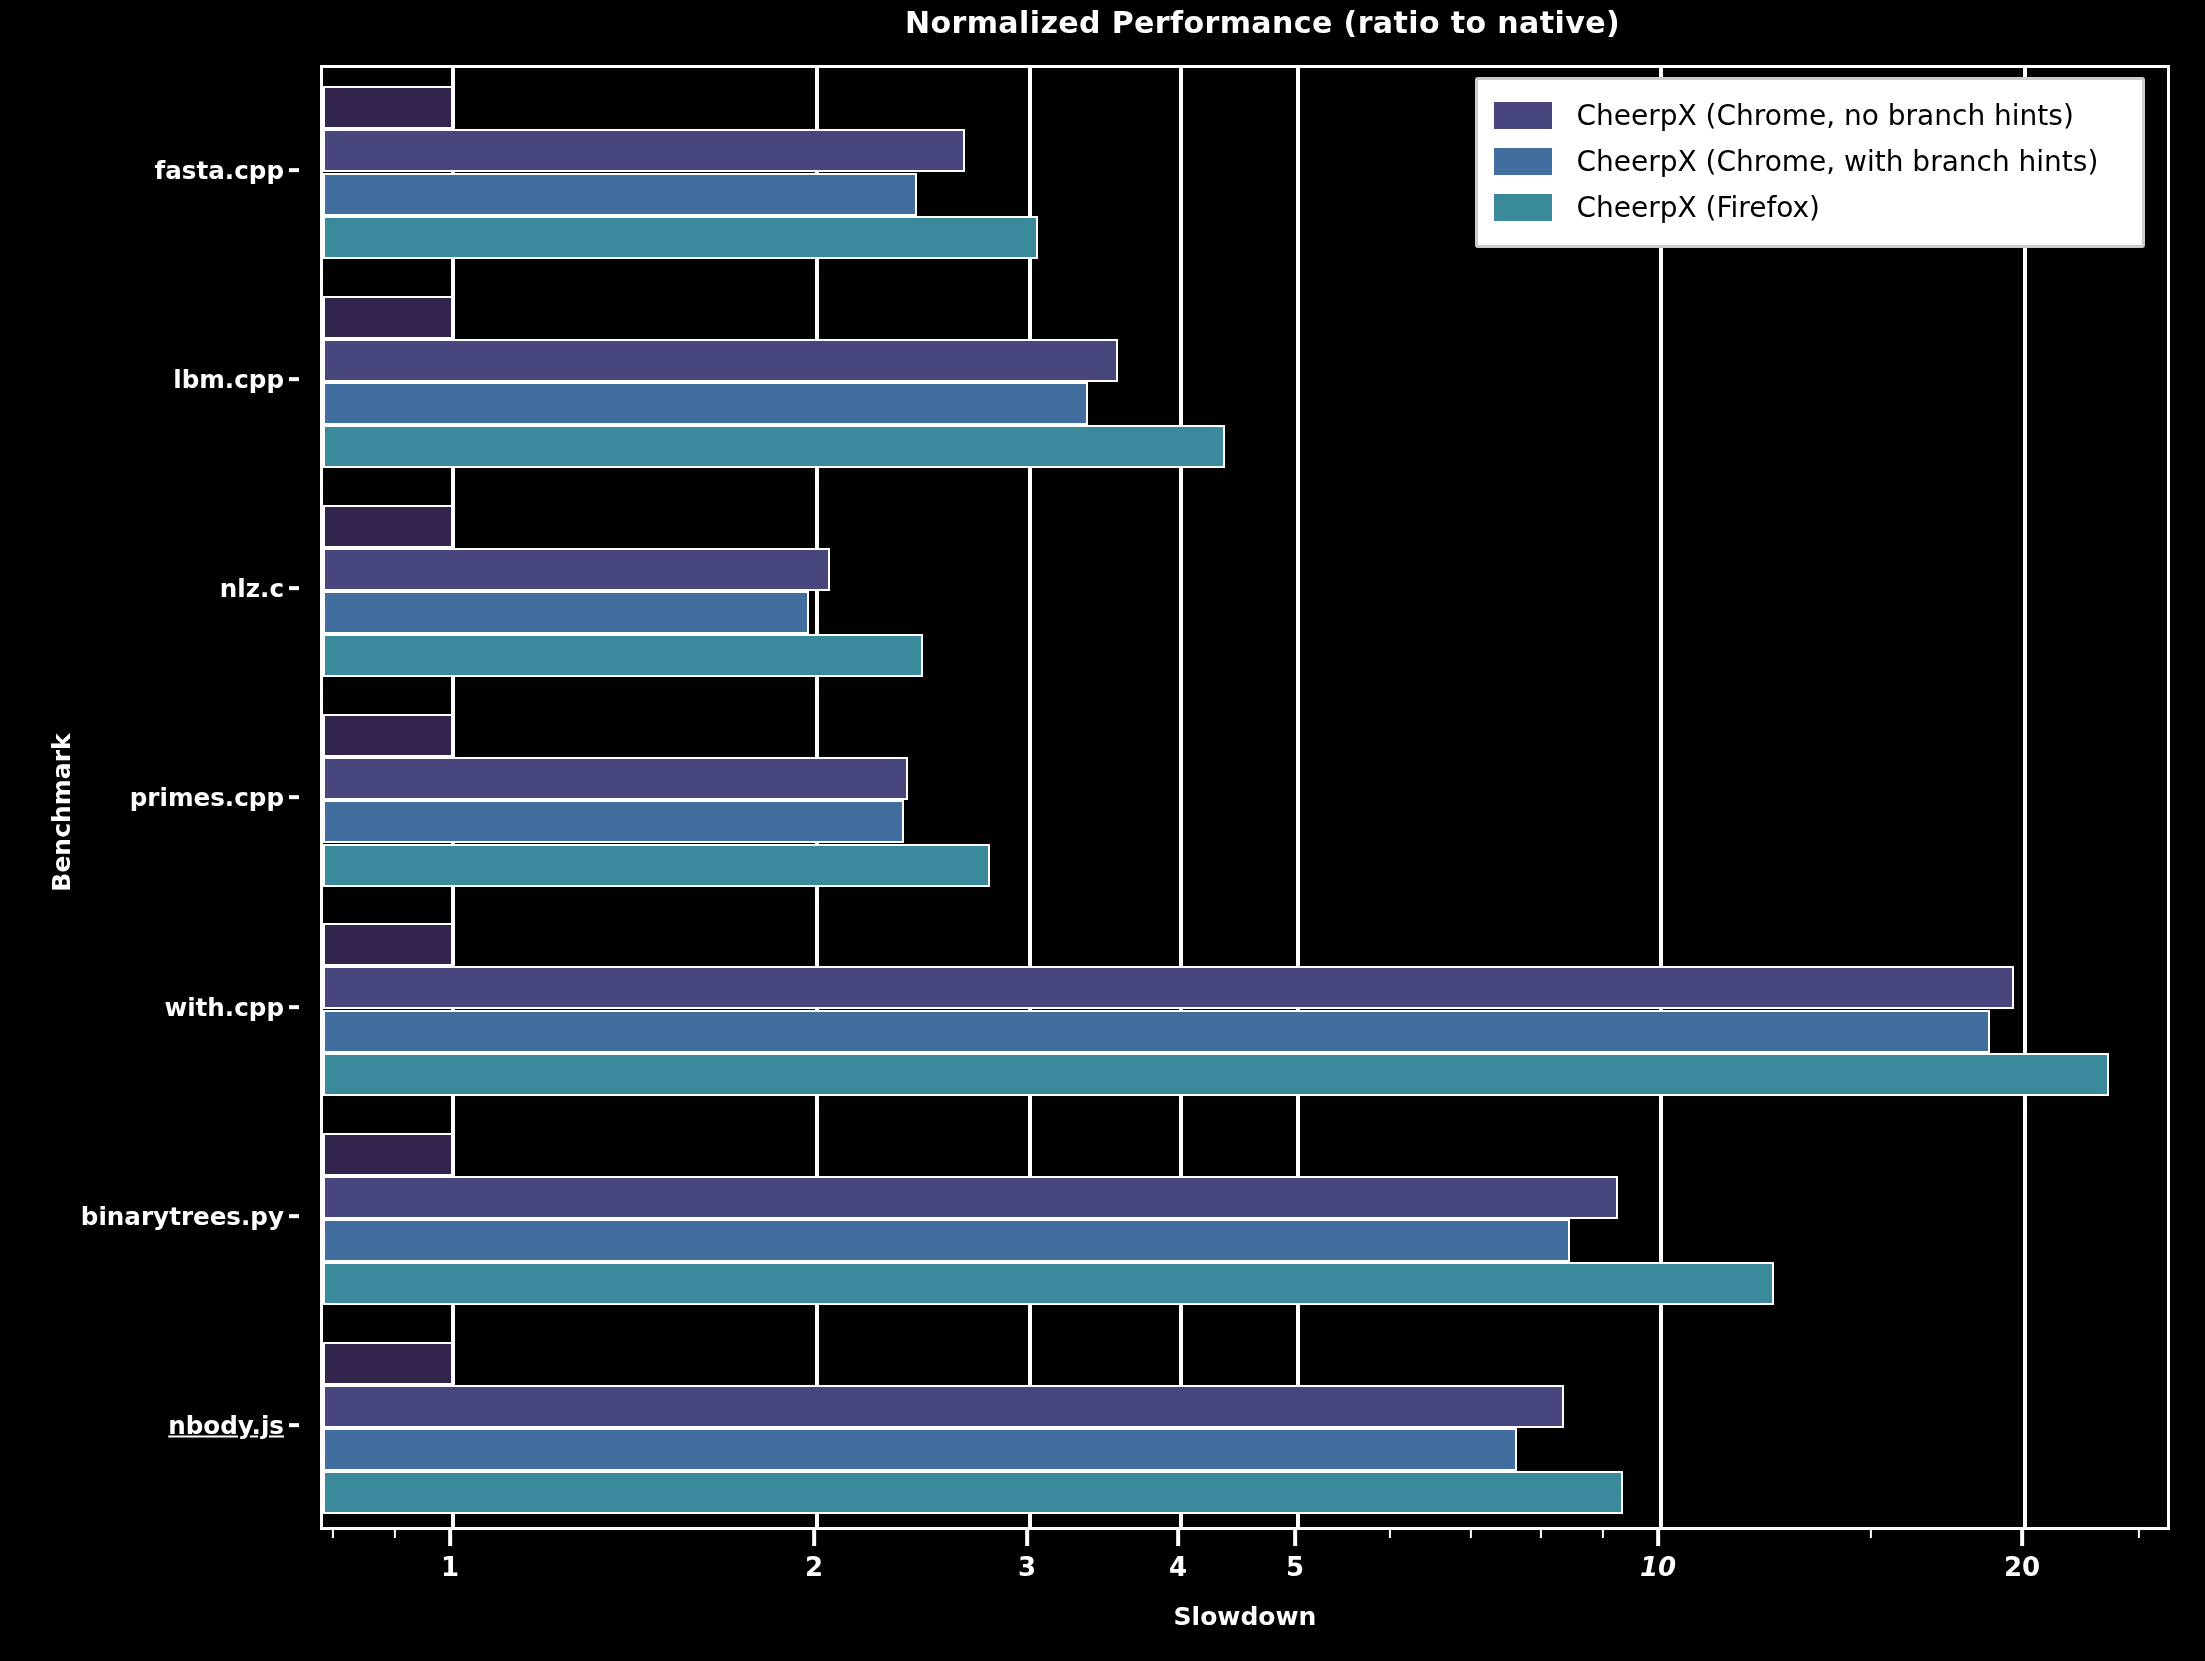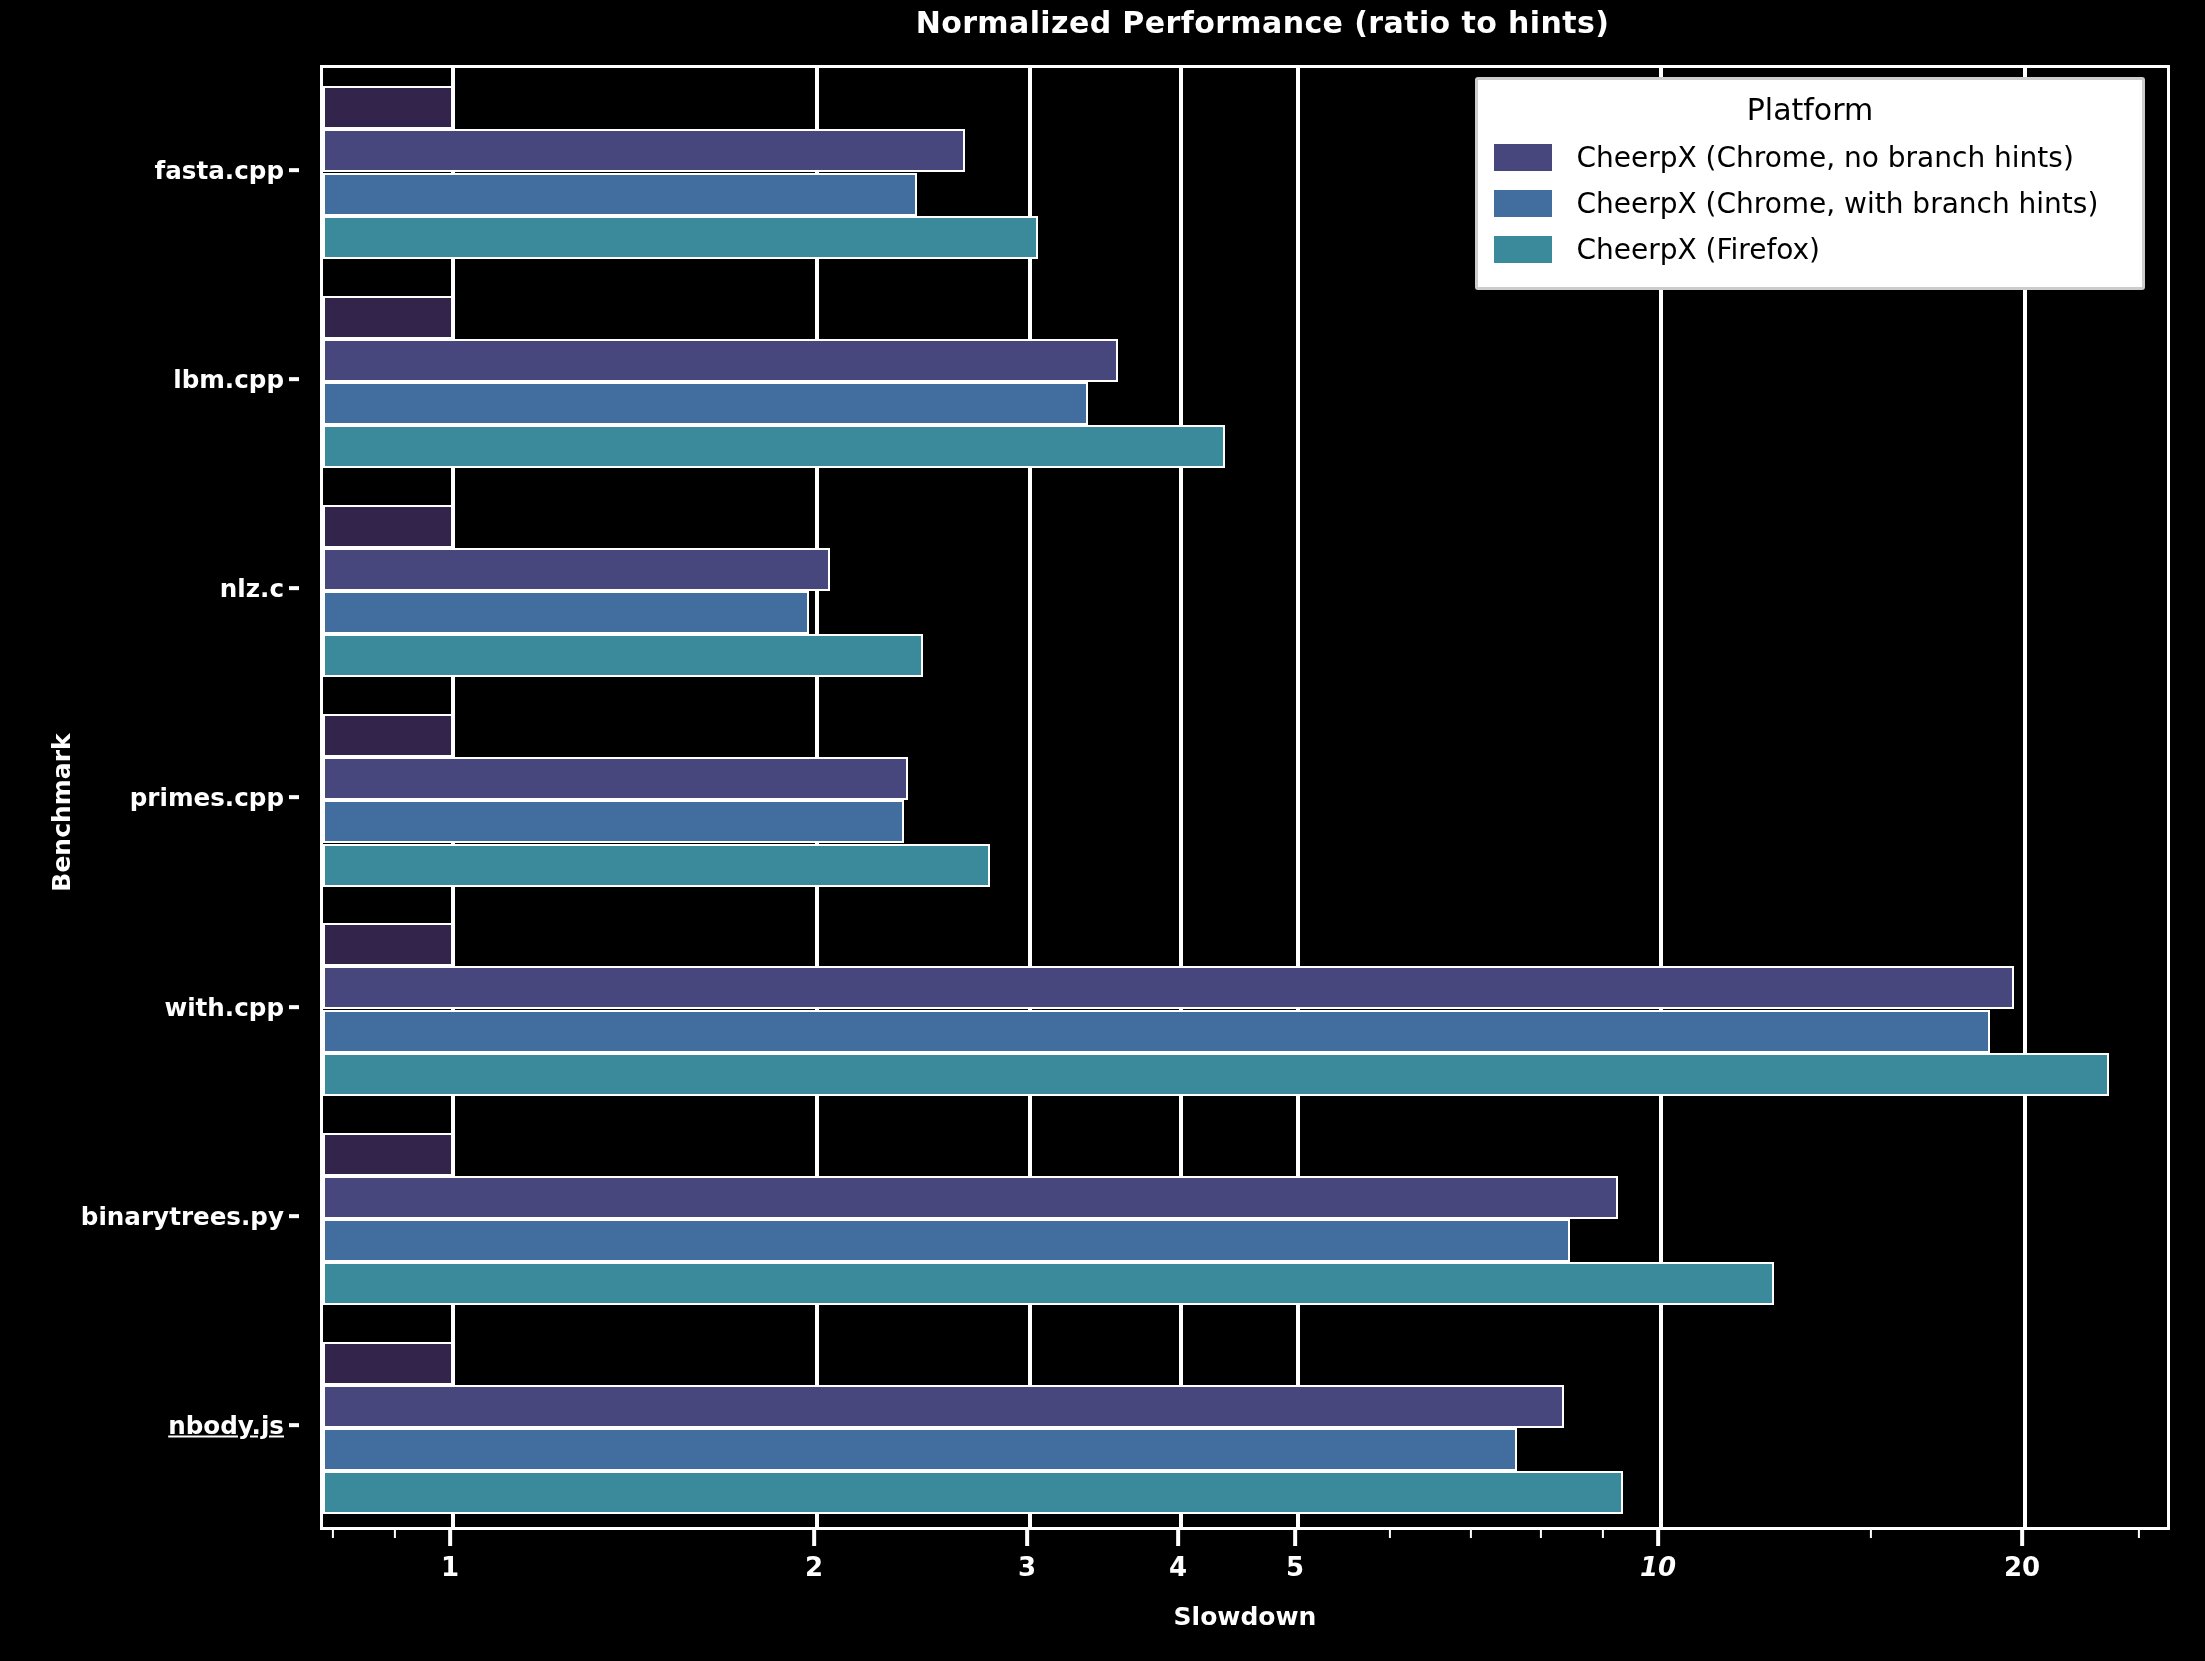--- a/index.html
+++ b/index.html
@@ -190,21 +190,21 @@
     color: #000000;
     white-space: nowrap;
     font-family: "DejaVu Sans", sans-serif;
   }
 </style>
 </head>
 <body>
 
 <div id="figure">
 
-  <div id="chart-title">Normalized Performance (ratio to hints)</div>
+  <div id="chart-title">Normalized Performance (ratio to native)</div>
 
   <div id="ylabel">Benchmark</div>
 
   <div id="ytick-wrap">
       <div class="ytick-label" style="top: 105px;">fasta.cpp</div>
       <div class="ytick-mark" style="top: 105px;"></div>
       <div class="ytick-label" style="top: 314px;">lbm.cpp</div>
       <div class="ytick-mark" style="top: 314px;"></div>
       <div class="ytick-label" style="top: 523px;">nlz.c</div>
       <div class="ytick-mark" style="top: 523px;"></div>
@@ -281,21 +281,20 @@
       <div class="xtick-mark minor" style="left: 1151px;"></div>
       <div class="xtick-mark minor" style="left: 1221px;"></div>
       <div class="xtick-mark minor" style="left: 1283px;"></div>
       <div class="xtick-mark minor" style="left: 1551px;"></div>
       <div class="xtick-mark minor" style="left: 1819px;"></div>
     </div>
 
   <div id="xlabel">Slowdown</div>
 
   <div id="legend">
-    <div id="legend-title">Platform</div>
     <div id="legend-rows">
         <div class="legend-row">
           <div class="legend-swatch" style="background: rgb(71, 71, 126);"></div>
           <div class="legend-text">CheerpX (Chrome, no branch hints)</div>
         </div>
         <div class="legend-row">
           <div class="legend-swatch" style="background: rgb(65, 110, 158);"></div>
           <div class="legend-text">CheerpX (Chrome, with branch hints)</div>
         </div>
         <div class="legend-row">

